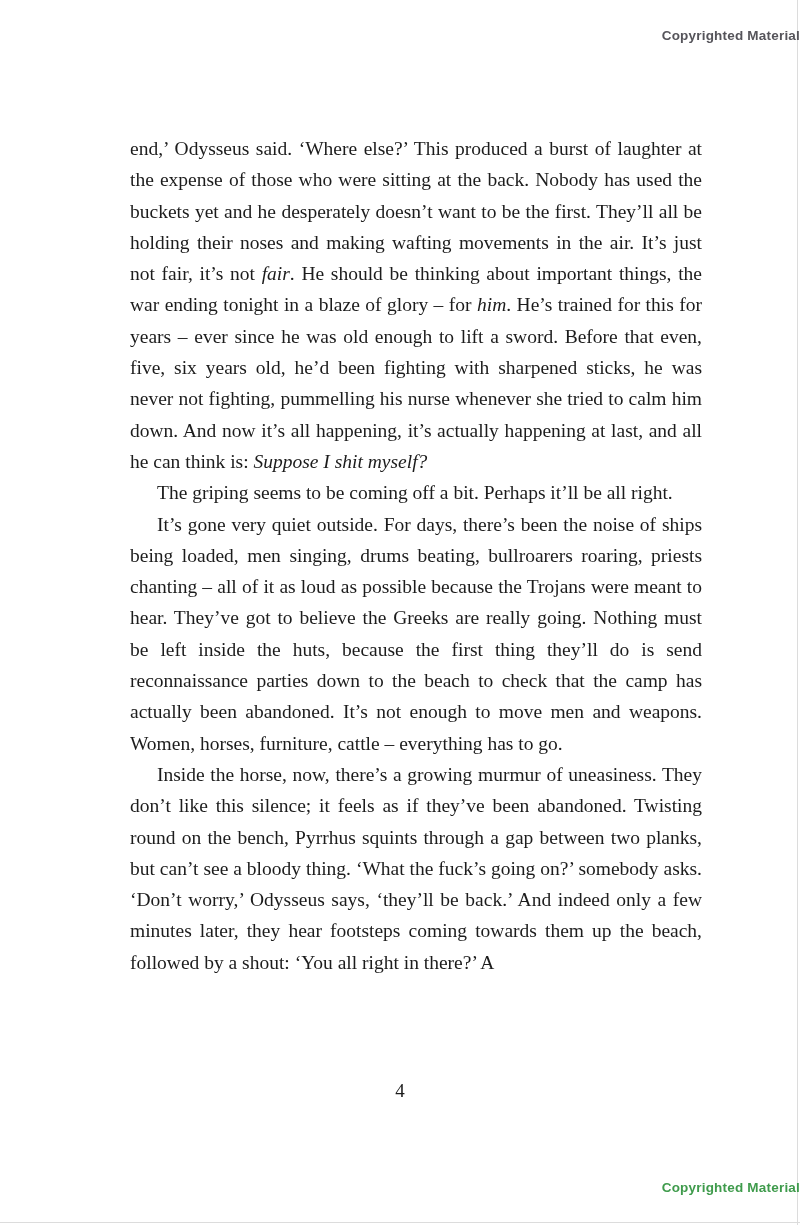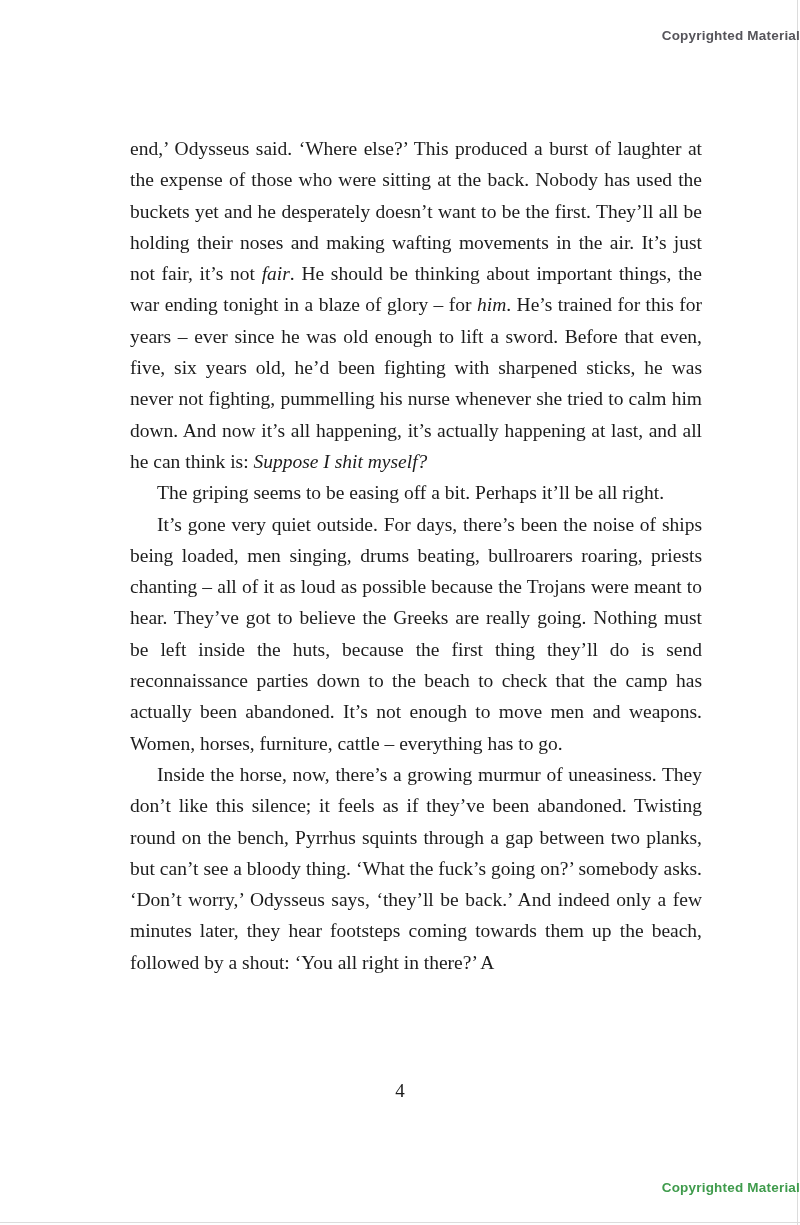--- a/index.html
+++ b/index.html
@@ -71,20 +71,20 @@
 </head>
 <body>
 
 <div class="page-edge-right"></div>
 <div class="page-edge-bottom"></div>
 
 <div class="notice top" style="color: rgb(85, 84, 90);">Copyrighted Material</div>
 
 <div class="text-block">
     <p class=""><span>end,’ Odysseus said. ‘Where else?’ This produced a burst of laughter at the expense of those who were sitting at the back. Nobody has used the buckets yet and he desperately doesn’t want to be the first. They’ll all be holding their noses and making wafting movements in the air. It’s just not fair, it’s not </span><span class="italic">fair</span><span>. He should be thinking about important things, the war ending tonight in a blaze of glory – for </span><span class="italic">him</span><span>. He’s trained for this for years – ever since he was old enough to lift a sword. Before that even, five, six years old, he’d been fighting with sharpened sticks, he was never not fighting, pummelling his nurse whenever she tried to calm him down. And now it’s all happening, it’s actually happening at last, and all he can think is: </span><span class="italic">Suppose I shit myself?</span></p>
-    <p class="indent"><span>The griping seems to be easing off a bit. Perhaps it’ll be all right.</span></p>
+    <p class="indent"><span>The griping seems to be coming off a bit. Perhaps it’ll be all right.</span></p>
     <p class="indent"><span>It’s gone very quiet outside. For days, there’s been the noise of ships being loaded, men singing, drums beating, bullroarers roaring, priests chanting – all of it as loud as possible because the Trojans were meant to hear. They’ve got to believe the Greeks are really going. Nothing must be left inside the huts, because the first thing they’ll do is send reconnaissance parties down to the beach to check that the camp has actually been abandoned. It’s not enough to move men and weapons. Women, horses, furniture, cattle – everything has to go.</span></p>
     <p class="indent"><span>Inside the horse, now, there’s a growing murmur of uneasiness. They don’t like this silence; it feels as if they’ve been abandoned. Twisting round on the bench, Pyrrhus squints through a gap between two planks, but can’t see a bloody thing. ‘What the fuck’s going on?’ somebody asks. ‘Don’t worry,’ Odysseus says, ‘they’ll be back.’ And indeed only a few minutes later, they hear footsteps coming towards them up the beach, followed by a shout: ‘You all right in there?’ A</span></p>
   </div>
 
 <div class="page-number">4</div>
 
 <div class="notice bottom" style="color: rgb(63, 155, 76);">Copyrighted Material</div>
 
 </body></html>

